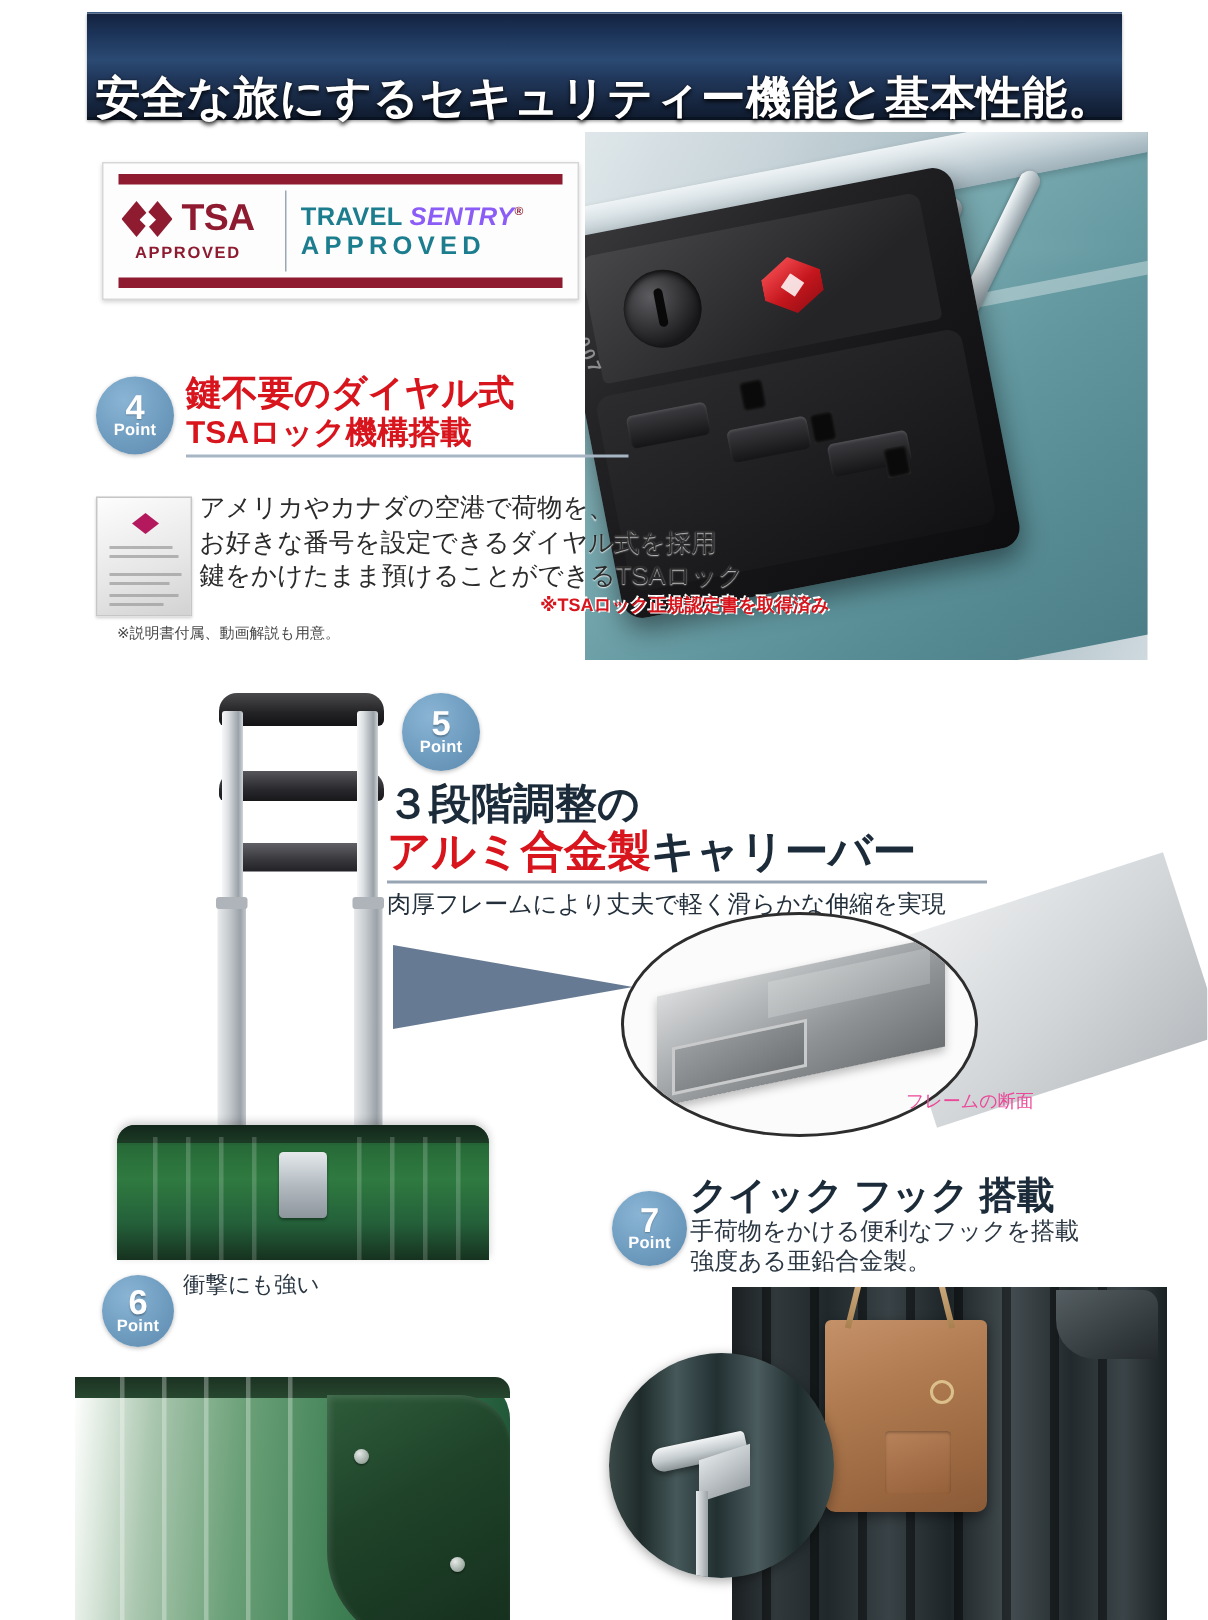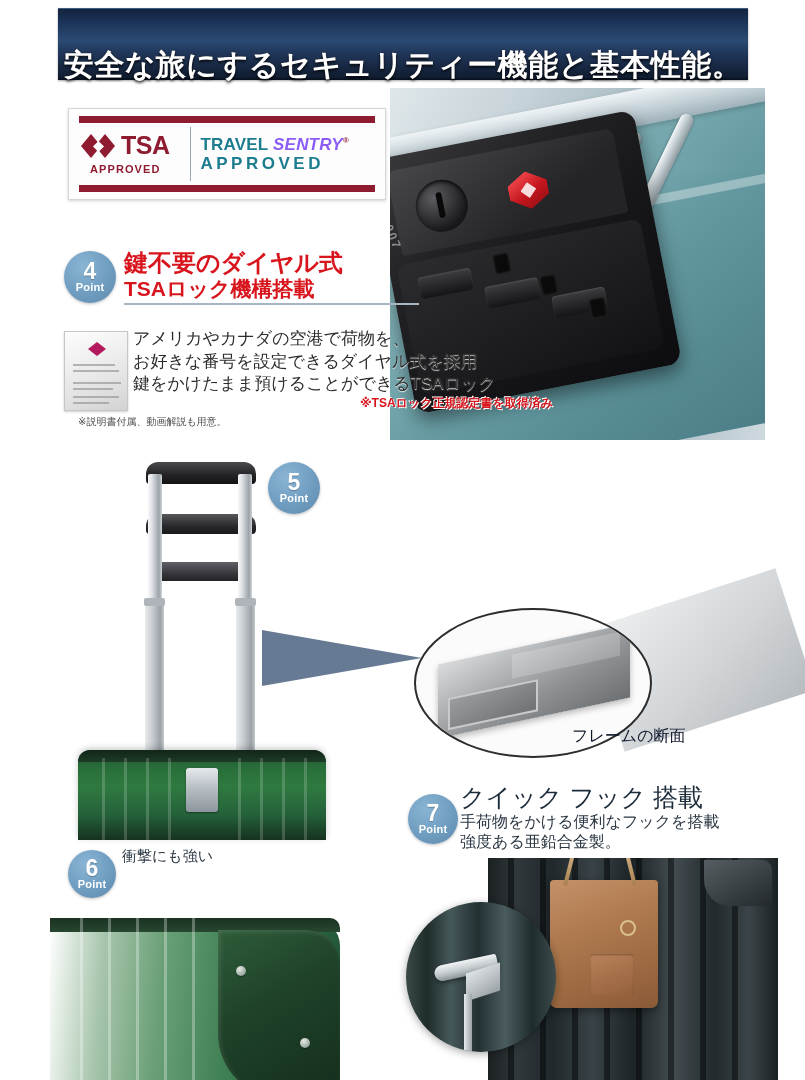--- a/index.html
+++ b/index.html
@@ -335,22 +335,22 @@
     background: linear-gradient(160deg,#c9cccd,#a0a3a5);
   }
   .frame-bar-bg {
     position: absolute; left: 600px; top: 596px;
     width: 200px; height: 128px;
     background: linear-gradient(150deg,#eceeef,#cdd1d4 55%,#aeb3b7);
     transform: rotate(-18deg);
     opacity: .9;
   }
   .frame-caption {
-    position: absolute; left: 572px; top: 726px;
-    font-size: 16px; color: #0f172a; white-space: nowrap;
+    position: absolute; left: 604px; top: 726px;
+    font-size: 12px; color: #ec4899; white-space: nowrap;
   }
 
   
   .sec6 { position: absolute; left: 0; top: 846px; width: 400px; height: 234px; }
   .sec6 .pbadge { left: 68px; top: 4px; width: 48px; height: 48px; }
   .sec6-head {
     position: absolute; left: 122px; top: 0px;
   }
   .sec6-head .t {
     font-size: 25px; font-weight: bold; color: #1c2b3a; line-height: 1.08;
@@ -391,21 +391,21 @@
     box-shadow: 0 1px 1px rgba(0,0,0,.4);
   }
   .rv1 { left: 18px; top: 36px; }
   .rv2 { left: 82px; top: 108px; }
 
   
   .sec7 { position: absolute; left: 398px; top: 780px; width: 407px; height: 300px; }
   .sec7 .pbadge { left: 10px; top: 14px; width: 50px; height: 50px; }
   .sec7-head { position: absolute; left: 62px; top: 4px; }
   .sec7-head .t {
-    font-size: 25px; font-weight: normal; color: #1c2b3a; line-height: 1.1;
+    font-size: 25px; font-weight: bold; color: #1c2b3a; line-height: 1.1;
     white-space: nowrap; text-shadow: 0 1px 1px rgba(255,255,255,.85);
   }
   .sec7-head .s {
     font-size: 16px; color: #2b3743; line-height: 1.3; white-space: nowrap;
     text-shadow: 0 1px 1px rgba(255,255,255,.9);
   }
   .hook-photo {
     position: absolute; left: 0px; top: 78px; width: 407px; height: 222px;
     overflow: hidden;
   }
@@ -585,20 +585,27 @@
       </div>
     </div>
 
     <div class="arrow-cone"></div>
 
     <div class="pbadge">
       <span class="num">5</span>
       <span class="lbl">Point</span>
     </div>
 
+    <div class="sec5-head">
+      <div class="h1">３段階調整の</div>
+      <div class="h2">
+        <span class="h2-red">アルミ合金製</span><span class="h2-dark">キャリーバー</span>
+      </div>
+      <div class="h3">肉厚フレームにより丈夫で軽く滑らかな伸縮を実現</div>
+    </div>
   </div>
 
   <div class="frame-bar-bg"></div>
   <div class="frame-callout">
     <div class="frame-extrusion"></div>
   </div>
   <div class="frame-caption">フレームの断面</div>
 
   <div class="sec6">
     <div class="pbadge">

